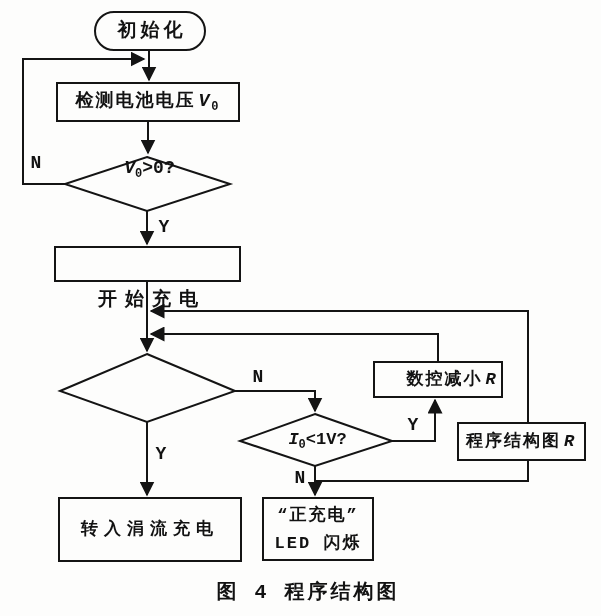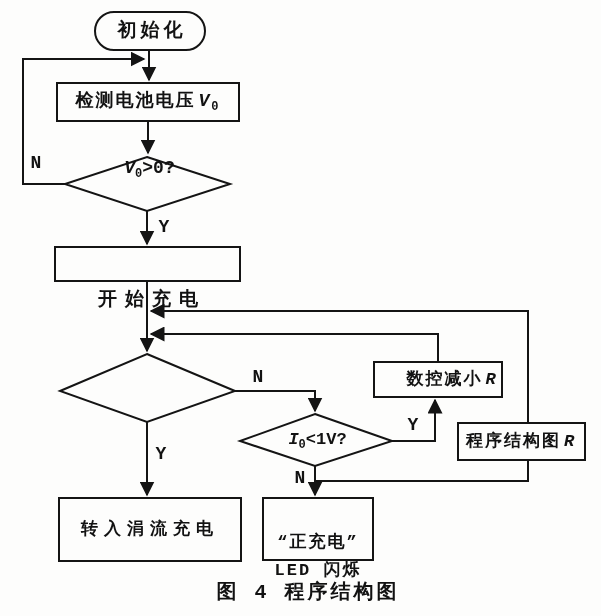--- a/index.html
+++ b/index.html
@@ -103,21 +103,21 @@
   </div>
 
   <div class="lbl f17 cn" style="left:521px;top:442px;">
     <span>程序结构图</span><span class="var">R</span>
   </div>
 
   <div class="lbl f17 twoline" style="left:150px;top:530px;">
     <div class="sp6">转入涓流充电</div>
   </div>
 
-  <div class="lbl f17 twoline" style="left:318px;top:557px;">
+  <div class="lbl f17 twoline" style="left:318px;top:530px;">
     <div class="cn">“正充电”</div>
     <div class="cn">LED 闪烁</div>
   </div>
 
   <div class="blabel" style="left:36px;top:163px;">N</div>
   <div class="blabel" style="left:164px;top:227px;">Y</div>
   <div class="blabel" style="left:258px;top:377px;">N</div>
   <div class="blabel" style="left:161px;top:454px;">Y</div>
   <div class="blabel" style="left:413px;top:425px;">Y</div>
   <div class="blabel" style="left:300px;top:478px;">N</div>

